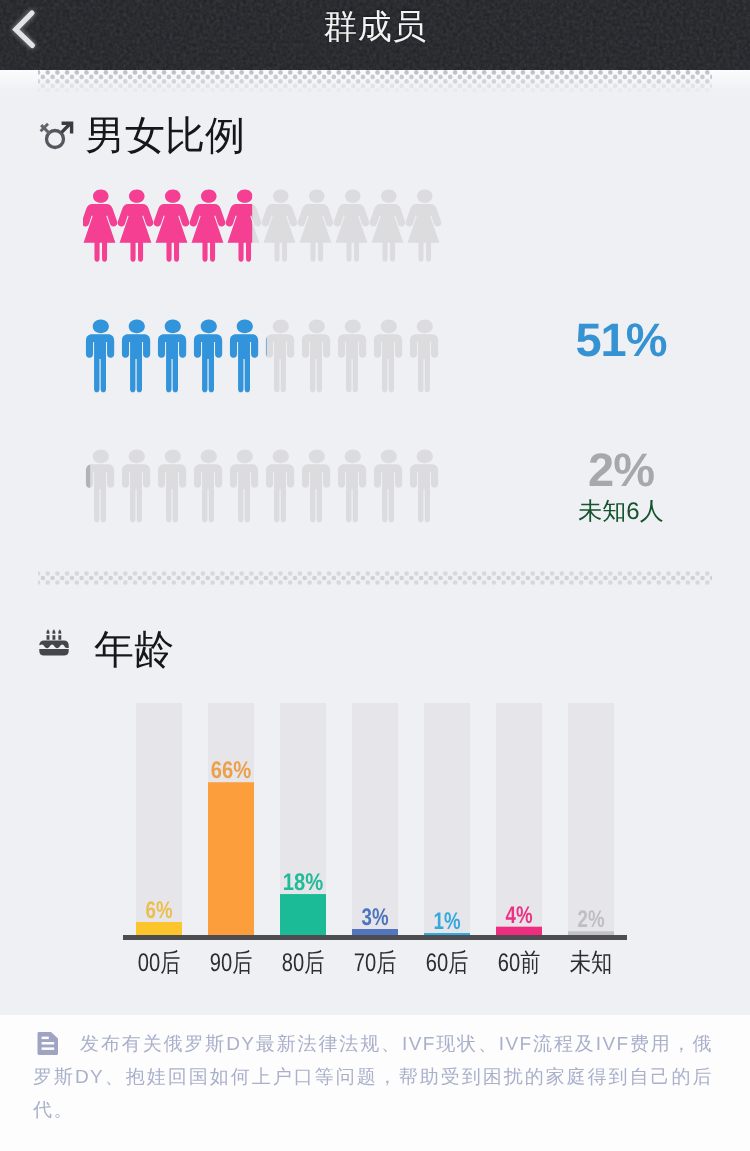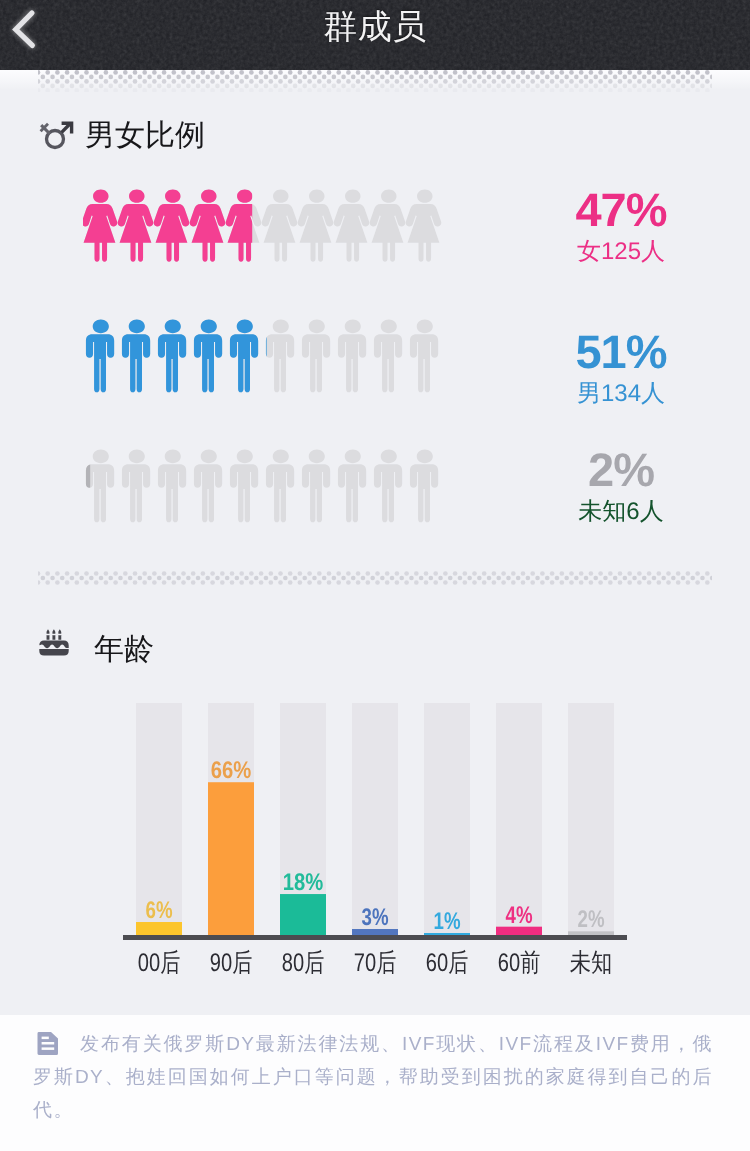--- a/index.html
+++ b/index.html
@@ -19,21 +19,21 @@
        color:#f2f2f3;font-size:34px;letter-spacing:0.5px;
        text-shadow:0 -1px 2px rgba(0,0,0,.55);}
   .back-btn{position:absolute;left:2px;top:0;width:50px;height:70px;
        display:flex;align-items:center;justify-content:flex-start;}
 
   
   .dots-top{position:absolute;left:38px;top:70px;width:674px;height:22px;}
   .dots-top-bg{position:absolute;left:0;top:70px;width:750px;height:20px;
        background:linear-gradient(to bottom,rgba(253,253,255,0.95) 0%,rgba(253,253,255,0.5) 50%,rgba(253,253,255,0) 100%);}
   .divider{position:absolute;left:38px;top:570px;width:674px;height:20px;}
-  .sec-title{font-size:30px;color:#17171a;letter-spacing:0px;white-space:nowrap;line-height:34px;}
+  .sec-title{font-size:40px;color:#17171a;letter-spacing:0px;white-space:nowrap;line-height:34px;}
 
   
   .gender-row{position:absolute;}
   .stat{position:absolute;left:521px;text-align:center;width:200px;}
   .stat .pct{font-size:47px;font-weight:bold;line-height:47px;letter-spacing:-1px;}
   .stat .cnt{font-size:24px;line-height:26px;margin-top:6px;letter-spacing:0px;}
 
   
   .chart{position:absolute;left:0;top:0;width:750px;height:1151px;}
 
@@ -507,24 +507,20 @@
               <path d="M17.0 4.4 c-4.25 0 -7.4 2.8 -7.4 6.35 c0 3.55 3.15 6.35 7.4 6.35 c4.25 0 7.4 -2.8 7.4 -6.35 c0 -3.55 -3.15 -6.35 -7.4 -6.35 z M11.6 18.2 h10.8 c3.0 0 4.9 1.6 5.95 4.6 l4.15 11.9 c0.78 2.25 -0.22 4.15 -2.25 4.75 c-2.05 0.6 -3.85 -0.45 -4.55 -2.6 l-2.45 -7.55 l-1.05 0.38 l8.75 25.6 h-30.4 l8.75 -25.6 l-1.05 -0.38 l-2.45 7.55 c-0.7 2.15 -2.5 3.2 -4.55 2.6 c-2.03 -0.6 -3.03 -2.5 -2.25 -4.75 l4.15 -11.9 c1.05 -3.0 2.95 -4.6 5.95 -4.6 z M11.0 55.2 h4.8 v15.1 c0 2.0 -1.05 3.1 -2.4 3.1 c-1.35 0 -2.4 -1.1 -2.4 -3.1 z M18.2 55.2 h4.8 v15.1 c0 2.0 -1.05 3.1 -2.4 3.1 c-1.35 0 -2.4 -1.1 -2.4 -3.1 z" fill="#f43f92"></path>
             </g>
             <g transform="translate(288,0) scale(1.046,1.045)">
               <path d="M17.0 4.4 c-4.25 0 -7.4 2.8 -7.4 6.35 c0 3.55 3.15 6.35 7.4 6.35 c4.25 0 7.4 -2.8 7.4 -6.35 c0 -3.55 -3.15 -6.35 -7.4 -6.35 z M11.6 18.2 h10.8 c3.0 0 4.9 1.6 5.95 4.6 l4.15 11.9 c0.78 2.25 -0.22 4.15 -2.25 4.75 c-2.05 0.6 -3.85 -0.45 -4.55 -2.6 l-2.45 -7.55 l-1.05 0.38 l8.75 25.6 h-30.4 l8.75 -25.6 l-1.05 -0.38 l-2.45 7.55 c-0.7 2.15 -2.5 3.2 -4.55 2.6 c-2.03 -0.6 -3.03 -2.5 -2.25 -4.75 l4.15 -11.9 c1.05 -3.0 2.95 -4.6 5.95 -4.6 z M11.0 55.2 h4.8 v15.1 c0 2.0 -1.05 3.1 -2.4 3.1 c-1.35 0 -2.4 -1.1 -2.4 -3.1 z M18.2 55.2 h4.8 v15.1 c0 2.0 -1.05 3.1 -2.4 3.1 c-1.35 0 -2.4 -1.1 -2.4 -3.1 z" fill="#f43f92"></path>
             </g>
             <g transform="translate(324,0) scale(1.046,1.045)">
               <path d="M17.0 4.4 c-4.25 0 -7.4 2.8 -7.4 6.35 c0 3.55 3.15 6.35 7.4 6.35 c4.25 0 7.4 -2.8 7.4 -6.35 c0 -3.55 -3.15 -6.35 -7.4 -6.35 z M11.6 18.2 h10.8 c3.0 0 4.9 1.6 5.95 4.6 l4.15 11.9 c0.78 2.25 -0.22 4.15 -2.25 4.75 c-2.05 0.6 -3.85 -0.45 -4.55 -2.6 l-2.45 -7.55 l-1.05 0.38 l8.75 25.6 h-30.4 l8.75 -25.6 l-1.05 -0.38 l-2.45 7.55 c-0.7 2.15 -2.5 3.2 -4.55 2.6 c-2.03 -0.6 -3.03 -2.5 -2.25 -4.75 l4.15 -11.9 c1.05 -3.0 2.95 -4.6 5.95 -4.6 z M11.0 55.2 h4.8 v15.1 c0 2.0 -1.05 3.1 -2.4 3.1 c-1.35 0 -2.4 -1.1 -2.4 -3.1 z M18.2 55.2 h4.8 v15.1 c0 2.0 -1.05 3.1 -2.4 3.1 c-1.35 0 -2.4 -1.1 -2.4 -3.1 z" fill="#f43f92"></path>
             </g>
           </g>
         </svg>
-        <div class="stat" style="top: 1px;">
-          <div class="pct" style="color: rgb(236, 47, 133);">47%</div>
-          <div class="cnt" style="color: rgb(236, 47, 133);">女125人</div>
-        </div>
       </div>
       <div class="gender-row" style="left: 0px; top: 315px; width: 750px; height: 90px;">
         <svg width="366" height="78" viewBox="0 0 366 78" style="position: absolute; left: 83px; top: 0px;">
           <g transform="translate(0,0) scale(1.046,1.045)">
             <path d="M17.0 4.2 c-4.45 0 -7.7 2.9 -7.7 6.6 c0 3.7 3.25 6.6 7.7 6.6 c4.45 0 7.7 -2.9 7.7 -6.6 c0 -3.7 -3.25 -6.6 -7.7 -6.6 z M10.4 18.4 h13.2 c4.0 0 6.2 2.2 6.2 6.3 v12.6 c0 2.1 -1.4 3.5 -3.4 3.5 c-2.0 0 -3.4 -1.4 -3.4 -3.5 v-11.4 l-1.0 0 v44.8 c0 2.1 -1.1 3.2 -2.55 3.2 c-1.45 0 -2.55 -1.1 -2.55 -3.2 v-28.5 l-1.2 0 v28.5 c0 2.1 -1.1 3.2 -2.55 3.2 c-1.45 0 -2.55 -1.1 -2.55 -3.2 v-44.8 l-1.0 0 v11.4 c0 2.1 -1.4 3.5 -3.4 3.5 c-2.0 0 -3.4 -1.4 -3.4 -3.5 v-12.6 c0 -4.1 2.2 -6.3 6.2 -6.3 z" fill="#dcdcdf"></path>
           </g>
           <g transform="translate(36,0) scale(1.046,1.045)">
             <path d="M17.0 4.2 c-4.45 0 -7.7 2.9 -7.7 6.6 c0 3.7 3.25 6.6 7.7 6.6 c4.45 0 7.7 -2.9 7.7 -6.6 c0 -3.7 -3.25 -6.6 -7.7 -6.6 z M10.4 18.4 h13.2 c4.0 0 6.2 2.2 6.2 6.3 v12.6 c0 2.1 -1.4 3.5 -3.4 3.5 c-2.0 0 -3.4 -1.4 -3.4 -3.5 v-11.4 l-1.0 0 v44.8 c0 2.1 -1.1 3.2 -2.55 3.2 c-1.45 0 -2.55 -1.1 -2.55 -3.2 v-28.5 l-1.2 0 v28.5 c0 2.1 -1.1 3.2 -2.55 3.2 c-1.45 0 -2.55 -1.1 -2.55 -3.2 v-44.8 l-1.0 0 v11.4 c0 2.1 -1.4 3.5 -3.4 3.5 c-2.0 0 -3.4 -1.4 -3.4 -3.5 v-12.6 c0 -4.1 2.2 -6.3 6.2 -6.3 z" fill="#dcdcdf"></path>
           </g>
           <g transform="translate(72,0) scale(1.046,1.045)">
@@ -582,23 +578,22 @@
               <path d="M17.0 4.2 c-4.45 0 -7.7 2.9 -7.7 6.6 c0 3.7 3.25 6.6 7.7 6.6 c4.45 0 7.7 -2.9 7.7 -6.6 c0 -3.7 -3.25 -6.6 -7.7 -6.6 z M10.4 18.4 h13.2 c4.0 0 6.2 2.2 6.2 6.3 v12.6 c0 2.1 -1.4 3.5 -3.4 3.5 c-2.0 0 -3.4 -1.4 -3.4 -3.5 v-11.4 l-1.0 0 v44.8 c0 2.1 -1.1 3.2 -2.55 3.2 c-1.45 0 -2.55 -1.1 -2.55 -3.2 v-28.5 l-1.2 0 v28.5 c0 2.1 -1.1 3.2 -2.55 3.2 c-1.45 0 -2.55 -1.1 -2.55 -3.2 v-44.8 l-1.0 0 v11.4 c0 2.1 -1.4 3.5 -3.4 3.5 c-2.0 0 -3.4 -1.4 -3.4 -3.5 v-12.6 c0 -4.1 2.2 -6.3 6.2 -6.3 z" fill="#3295db"></path>
             </g>
             <g transform="translate(288,0) scale(1.046,1.045)">
               <path d="M17.0 4.2 c-4.45 0 -7.7 2.9 -7.7 6.6 c0 3.7 3.25 6.6 7.7 6.6 c4.45 0 7.7 -2.9 7.7 -6.6 c0 -3.7 -3.25 -6.6 -7.7 -6.6 z M10.4 18.4 h13.2 c4.0 0 6.2 2.2 6.2 6.3 v12.6 c0 2.1 -1.4 3.5 -3.4 3.5 c-2.0 0 -3.4 -1.4 -3.4 -3.5 v-11.4 l-1.0 0 v44.8 c0 2.1 -1.1 3.2 -2.55 3.2 c-1.45 0 -2.55 -1.1 -2.55 -3.2 v-28.5 l-1.2 0 v28.5 c0 2.1 -1.1 3.2 -2.55 3.2 c-1.45 0 -2.55 -1.1 -2.55 -3.2 v-44.8 l-1.0 0 v11.4 c0 2.1 -1.4 3.5 -3.4 3.5 c-2.0 0 -3.4 -1.4 -3.4 -3.5 v-12.6 c0 -4.1 2.2 -6.3 6.2 -6.3 z" fill="#3295db"></path>
             </g>
             <g transform="translate(324,0) scale(1.046,1.045)">
               <path d="M17.0 4.2 c-4.45 0 -7.7 2.9 -7.7 6.6 c0 3.7 3.25 6.6 7.7 6.6 c4.45 0 7.7 -2.9 7.7 -6.6 c0 -3.7 -3.25 -6.6 -7.7 -6.6 z M10.4 18.4 h13.2 c4.0 0 6.2 2.2 6.2 6.3 v12.6 c0 2.1 -1.4 3.5 -3.4 3.5 c-2.0 0 -3.4 -1.4 -3.4 -3.5 v-11.4 l-1.0 0 v44.8 c0 2.1 -1.1 3.2 -2.55 3.2 c-1.45 0 -2.55 -1.1 -2.55 -3.2 v-28.5 l-1.2 0 v28.5 c0 2.1 -1.1 3.2 -2.55 3.2 c-1.45 0 -2.55 -1.1 -2.55 -3.2 v-44.8 l-1.0 0 v11.4 c0 2.1 -1.4 3.5 -3.4 3.5 c-2.0 0 -3.4 -1.4 -3.4 -3.5 v-12.6 c0 -4.1 2.2 -6.3 6.2 -6.3 z" fill="#3295db"></path>
             </g>
           </g>
         </svg>
-        <div class="stat" style="top: 13px;">
+        <div class="stat" style="top: 1px;">
           <div class="pct" style="color: rgb(53, 146, 211);">51%</div>
-          <div class="cnt" style="color: rgb(53, 146, 211);">男134人</div>
         </div>
       </div>
       <div class="gender-row" style="left: 0px; top: 445px; width: 750px; height: 90px;">
         <svg width="366" height="78" viewBox="0 0 366 78" style="position: absolute; left: 83px; top: 0px;">
           <g transform="translate(0,0) scale(1.046,1.045)">
             <path d="M17.0 4.2 c-4.45 0 -7.7 2.9 -7.7 6.6 c0 3.7 3.25 6.6 7.7 6.6 c4.45 0 7.7 -2.9 7.7 -6.6 c0 -3.7 -3.25 -6.6 -7.7 -6.6 z M10.4 18.4 h13.2 c4.0 0 6.2 2.2 6.2 6.3 v12.6 c0 2.1 -1.4 3.5 -3.4 3.5 c-2.0 0 -3.4 -1.4 -3.4 -3.5 v-11.4 l-1.0 0 v44.8 c0 2.1 -1.1 3.2 -2.55 3.2 c-1.45 0 -2.55 -1.1 -2.55 -3.2 v-28.5 l-1.2 0 v28.5 c0 2.1 -1.1 3.2 -2.55 3.2 c-1.45 0 -2.55 -1.1 -2.55 -3.2 v-44.8 l-1.0 0 v11.4 c0 2.1 -1.4 3.5 -3.4 3.5 c-2.0 0 -3.4 -1.4 -3.4 -3.5 v-12.6 c0 -4.1 2.2 -6.3 6.2 -6.3 z" fill="#dcdcdf"></path>
           </g>
           <g transform="translate(36,0) scale(1.046,1.045)">
             <path d="M17.0 4.2 c-4.45 0 -7.7 2.9 -7.7 6.6 c0 3.7 3.25 6.6 7.7 6.6 c4.45 0 7.7 -2.9 7.7 -6.6 c0 -3.7 -3.25 -6.6 -7.7 -6.6 z M10.4 18.4 h13.2 c4.0 0 6.2 2.2 6.2 6.3 v12.6 c0 2.1 -1.4 3.5 -3.4 3.5 c-2.0 0 -3.4 -1.4 -3.4 -3.5 v-11.4 l-1.0 0 v44.8 c0 2.1 -1.1 3.2 -2.55 3.2 c-1.45 0 -2.55 -1.1 -2.55 -3.2 v-28.5 l-1.2 0 v28.5 c0 2.1 -1.1 3.2 -2.55 3.2 c-1.45 0 -2.55 -1.1 -2.55 -3.2 v-44.8 l-1.0 0 v11.4 c0 2.1 -1.4 3.5 -3.4 3.5 c-2.0 0 -3.4 -1.4 -3.4 -3.5 v-12.6 c0 -4.1 2.2 -6.3 6.2 -6.3 z" fill="#dcdcdf"></path>
           </g>

